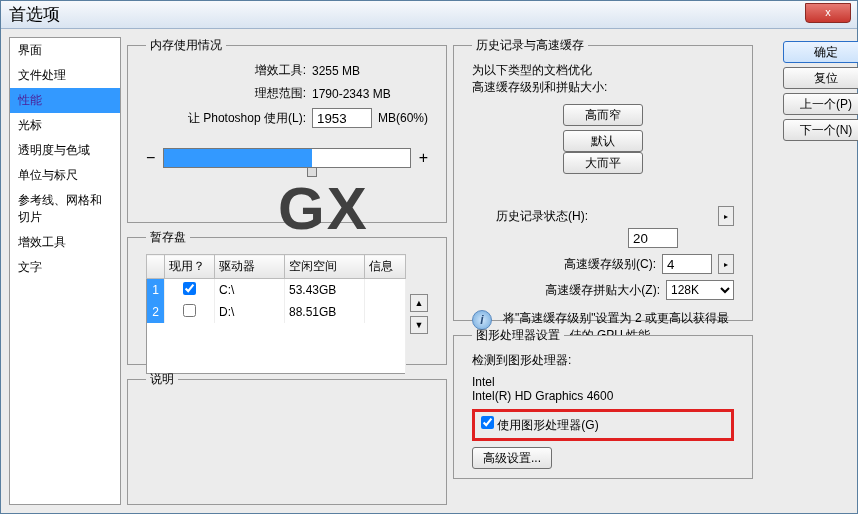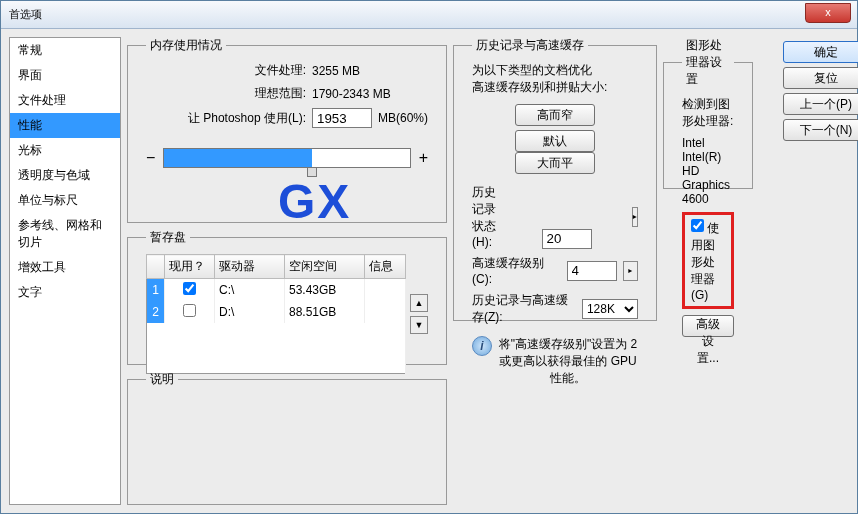--- a/index.html
+++ b/index.html
@@ -1,27 +1,27 @@
 <!DOCTYPE html>
 <html><head>
 <meta charset="utf-8">
 <style>
 * { box-sizing: border-box; margin: 0; padding: 0; }
 body { font-family: "Microsoft YaHei", Tahoma, sans-serif; font-size: 12px; background: #ececec; color: #000; }
 .window { width: 858px; height: 514px; background: #ececec; border: 1px solid #5a7fa0; display: flex; flex-direction: column; }
 .titlebar { height: 28px; background: linear-gradient(#f7f9fc, #d9e4f1); border-bottom: 1px solid #a0b4cc; display: flex; align-items: center; padding: 0 4px; position: relative; }
-.titlebar-title { font-size: 11px; color: #000; padding-left: 4px; }
+.titlebar-title { font-size: 17px; color: #000; padding-left: 4px; }
 .close-btn { position: absolute; right: 6px; top: 2px; width: 46px; height: 20px; background: linear-gradient(#e67a73, #c8372f); border: 1px solid #8a2a24; border-radius: 0 0 4px 4px; color: #fff; text-align: center; line-height: 16px; font-size: 11px; cursor: pointer; }
 .body { flex: 1; display: flex; padding: 8px; gap: 6px; }
 .sidebar { width: 134px; background: #fff; border: 1px solid #999; overflow: hidden; }
 .sidebar-item { padding: 4px 8px; cursor: pointer; }
-.sidebar-item.selected { background: #3399ff; color: #000000; }
+.sidebar-item.selected { background: #3399ff; color: #4c1d95; }
 .main { flex: 1; display: flex; gap: 6px; }
 .left-col { flex: 1; display: flex; flex-direction: column; gap: 6px; }
-.right-col { width: 300px; display: flex; gap: 6px; }
+.right-col { width: 300px; display: flex; flex-direction: column; gap: 6px; }
 .btn-col { width: 90px; display: flex; flex-direction: column; gap: 4px; padding-top: 4px;}
 fieldset { border: 1px solid #999; padding: 8px 18px 10px; background: #ececec; }
 legend { padding: 0 4px; font-size: 12px; }
 .row { display: flex; align-items: center; gap: 6px; margin-bottom: 6px; }
 .lbl { text-align: right; width: 160px; }
 input[type=text].num { width: 60px; height: 20px; border: 1px solid #7a7a7a; padding: 1px 4px; background: #fff; }
 .slider-row { display: flex; align-items: center; gap: 8px; margin-top: 20px; }
 .slider-track { flex: 1; height: 20px; border: 1px solid #777; background: #fff; position: relative; }
 .slider-fill { position: absolute; left: 0; top: 0; height: 100%; background: #3399ff; }
 .slider-thumb { position: absolute; bottom: -10px; width: 10px; height: 10px; background: #ddd; border: 1px solid #777; transform: translateX(-50%); }
@@ -31,54 +31,53 @@
 .tiny-stepper { width: 16px; height: 20px; border: 1px solid #888; background: #eee; font-size: 8px; display:flex; align-items:center; justify-content:center; cursor:pointer; }
 .info-icon { width: 20px; height: 20px; border-radius: 50%; background: radial-gradient(#cfe6fb,#6fa8dc); border:1px solid #5a8ac0; color:#2a4d7a; font-weight:bold; text-align:center; line-height:18px; font-style: italic; margin-right:6px; }
 .graphics-box { border: 3px solid #e02020; padding: 4px 6px; margin: 6px 0; background:#ececec; }
 .scratch-table { width: 100%; border: 1px solid #999; background: #fff; border-collapse: collapse; font-size: 12px; }
 .scratch-table th { background: linear-gradient(#fdfdfd,#e6e6e6); border: 1px solid #bbb; padding: 3px 4px; font-weight: normal; text-align: left; }
 .scratch-table td { border-right: 1px solid #eee; padding: 3px 4px; }
 .rownum { width: 18px; background: #3399ff; color:#fff; text-align:center; }
 .scratch-wrap { display:flex; gap:4px; }
 .arrow-col { width: 18px; display: flex; flex-direction: column; gap:4px; justify-content:center; }
 .arrow-btn { width:18px; height:18px; border:1px solid #888; background:#eee; font-size:9px; text-align:center; line-height:16px; cursor:pointer; }
-.gx-watermark { position:absolute; pointer-events:none; color:#1d4ed8; font-size:48px; font-weight:bold; letter-spacing:2px; }
+.gx-watermark { position:absolute; pointer-events:none; color:#404040; font-size:60px; font-weight:bold; letter-spacing:2px; }
 select { height: 20px; border: 1px solid #7a7a7a; background:#fff; font-size: 12px; }
 .info-row { display:flex; align-items:flex-start; margin-top:10px; }
 </style>
 </head>
 <body>
 
 <div class="window">
   <div class="titlebar">
     <span class="titlebar-title">首选项</span>
     <div class="close-btn">x</div>
   </div>
   <div class="body" style="position:relative;">
 
     <div class="sidebar">
-      <div class="sidebar-item">常规</div>
       <div class="sidebar-item">界面</div>
       <div class="sidebar-item">文件处理</div>
       <div class="sidebar-item selected">性能</div>
       <div class="sidebar-item">光标</div>
       <div class="sidebar-item">透明度与色域</div>
       <div class="sidebar-item">单位与标尺</div>
       <div class="sidebar-item">参考线、网格和切片</div>
       <div class="sidebar-item">增效工具</div>
       <div class="sidebar-item">文字</div>
     </div>
 
     <div class="main">
       <div class="left-col">
 
         <fieldset style="position:relative; height:186px;">
           <legend>内存使用情况</legend>
           <div class="row">
-              <span class="lbl">文件处理:</span>
+              <span class="lbl">增效工具:</span>
               <span>3255 MB</span>
             </div>
           <div class="row">
               <span class="lbl">理想范围:</span>
               <span>1790-2343 MB</span>
             </div>
           <div class="row">
             <span class="lbl">让 Photoshop 使用(L):</span>
             <input type="text" class="num" value="1953" style="">
             <span>MB(60%)</span>
@@ -151,21 +150,21 @@
             <span>历史记录状态(H):</span>
             <input type="text" class="num" style="width: 50px; margin-top: 44px;" value="20">
             <div class="tiny-stepper">▸</div>
           </div>
           <div class="row" style="justify-content:flex-end;">
             <span>高速缓存级别(C):</span>
             <input type="text" class="num" style="width: 50px;" value="4">
             <div class="tiny-stepper">▸</div>
           </div>
           <div class="row" style="justify-content:flex-end;">
-            <span>历史记录与高速缓存(Z):</span>
+            <span>高速缓存拼贴大小(Z):</span>
             <select style="width:68px;"><option>128K</option></select>
           </div>
           <div class="info-row">
             <div class="info-icon">i</div>
             <div style="flex:1; text-align:center;">将"高速缓存级别"设置为 2 或更高以获得最佳的 GPU 性能。</div>
           </div>
         </fieldset>
 
         <fieldset style="height:152px;">
           <legend>图形处理器设置</legend>

